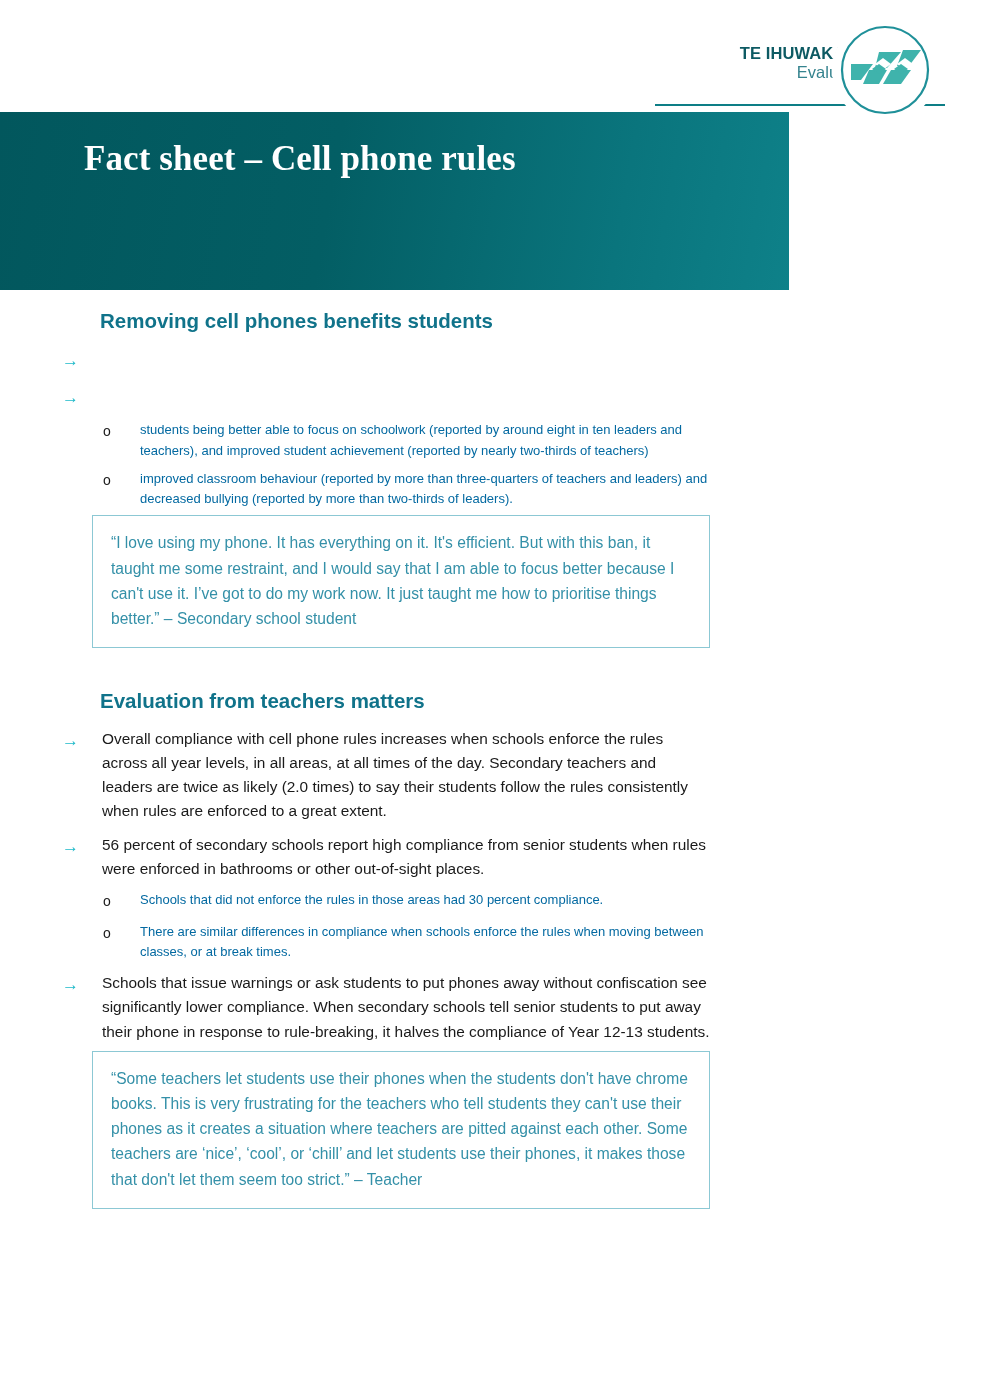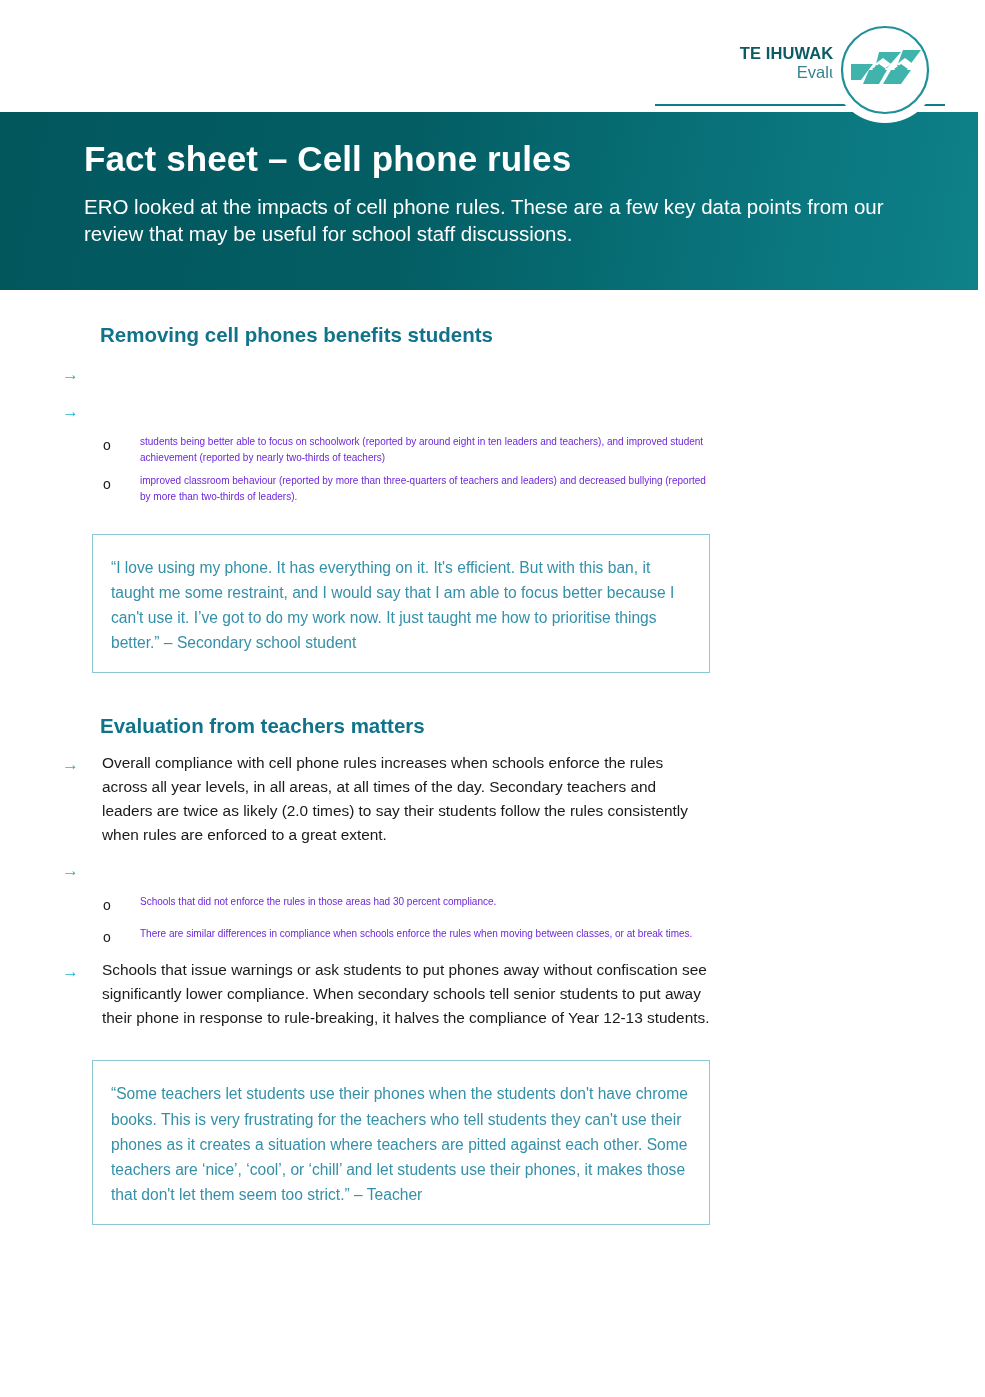--- a/index.html
+++ b/index.html
@@ -83,23 +83,24 @@
     top: 104px;
     width: 290px;
     height: 2px;
     background: #0d7e86;
   }
 
   
   .banner {
     position: absolute;
     left: 0; top: 112px;
-    width: 978px;
+    width: 789px;
     height: 178px;
     background: linear-gradient(100deg, #02575d 0%, #035e64 42%, #0a757d 78%, #0e8189 100%);
+    font-family: Liberation Serif, serif;
   }
   .banner-inner {
     position: absolute;
     left: 84px;
     top: 28px;
     right: 70px;
   }
   .banner-title {
     color: #ffffff;
     font-size: 35px;
@@ -113,21 +114,21 @@
     font-size: 20.5px;
     line-height: 1.34;
     margin: 0;
     max-width: 820px;
   }
 
   
   .content {
     position: absolute;
     left: 0;
-    top: 292px;
+    top: 278px;
     width: 780px;
   }
   .section-heading {
     color: #10738a;
     font-size: 20.5px;
     font-weight: bold;
     margin: 0;
     padding: 31px 0 8px 100px;
     line-height: 1.2;
   }
@@ -157,29 +158,29 @@
     padding: 4px 70px 4px 103px;
   }
   .subbullet .circ {
     flex: 0 0 37px;
     font-size: 14px;
     line-height: 1.7;
     color: #1a1a1a;
   }
   .subbullet .stext {
     flex: 1 1 auto;
-    font-size: 10px;
+    font-size: 13px;
     line-height: 1.56;
-    color: #6d28d9;
+    color: #0369a1;
   }
 
   .quote-box {
-    margin: 25px 70px 10px 92px;
+    margin: 2px 70px 10px 92px;
     border: 1px solid #8cc8d4;
-    padding: 20px 18px 16px 18px;
+    padding: 14px 18px 16px 18px;
   }
   .quote-text {
     color: #3490a8;
     font-size: 15.6px;
     line-height: 1.62;
     margin: 0;
   }
 
   .footer {
     margin: 36px 70px 0 70px;
@@ -226,21 +227,20 @@
         </g>
       </svg>
     </div>
   </div>
   <div class="logo-rule"></div>
 </div>
 
 <div class="banner">
   <div class="banner-inner">
     <h1 class="banner-title">Fact sheet – Cell phone rules</h1>
-    <p class="banner-sub">ERO looked at the impacts of cell phone rules. These are a few key data points from our review that may be useful for school staff discussions.</p>
   </div>
 </div>
 
 <div class="content">
 
   <h2 class="section-heading">Removing cell phones benefits students</h2>
 
   <div class="bullet">
     <span class="arrow">→</span>
   </div>
@@ -265,20 +265,21 @@
 
   <h2 class="section-heading">Evaluation from teachers matters</h2>
 
   <div class="bullet">
     <span class="arrow">→</span>
     <span class="btext">Overall compliance with cell phone rules increases when schools enforce the rules across all year levels, in all areas, at all times of the day. Secondary teachers and leaders are twice as likely (2.0 times) to say their students follow the rules consistently when rules are enforced to a great extent.</span>
   </div>
 
   <div class="bullet">
     <span class="arrow">→</span>
+    <span class="btext">56 percent of secondary schools report high compliance from senior students when rules were enforced in bathrooms or other out-of-sight places.</span>
   </div>
 
   <div class="subbullet">
     <span class="circ">o</span>
     <span class="stext">Schools that did not enforce the rules in those areas had 30 percent compliance.</span>
   </div>
 
   <div class="subbullet">
     <span class="circ">o</span>
     <span class="stext">There are similar differences in compliance when schools enforce the rules when moving between classes, or at break times.</span>

